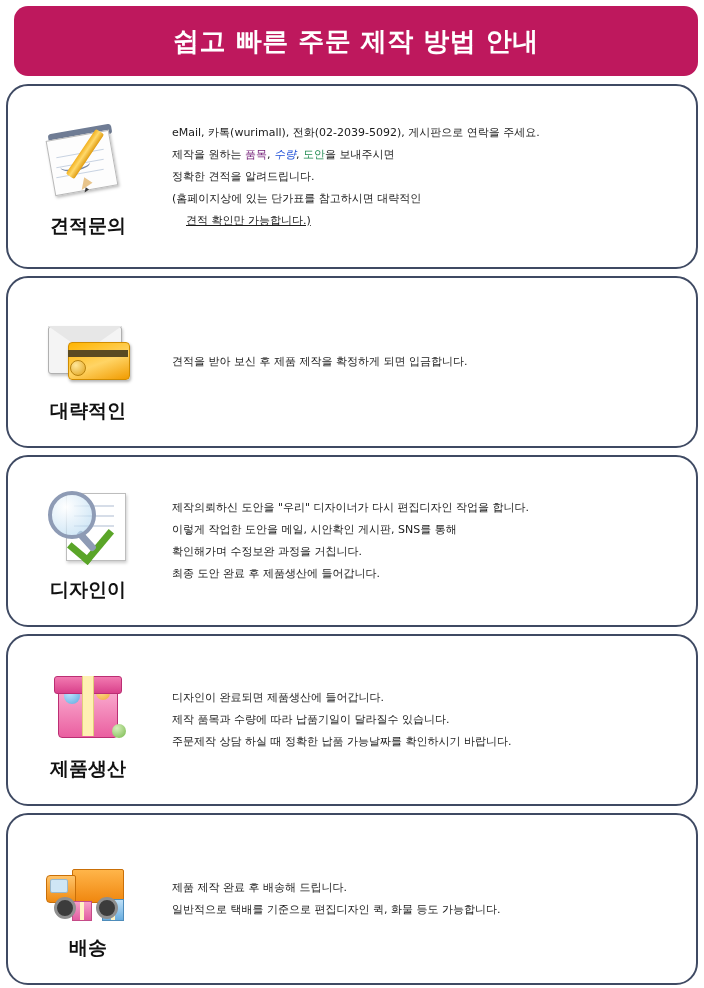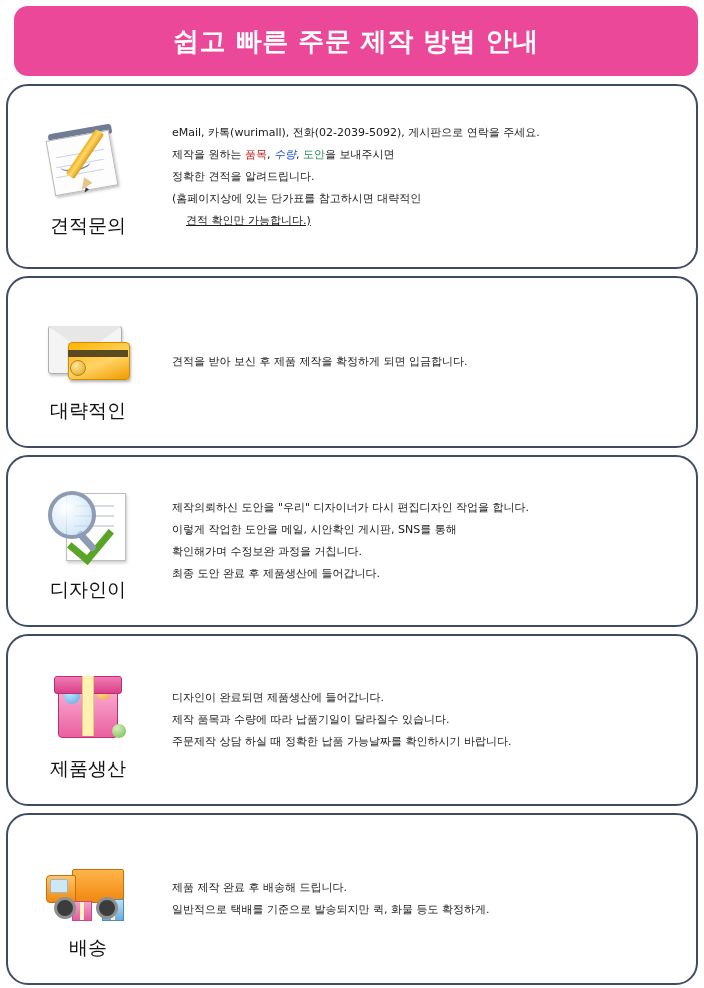--- a/index.html
+++ b/index.html
@@ -16,21 +16,21 @@
   .page {
     position: relative;
     width: 704px;
     height: 988px;
     box-sizing: border-box;
     padding: 6px 6px 0 6px;
   }
   
   .header {
     height: 70px;
-    background: #ec4899;
+    background: #be185d;
     border-radius: 14px;
     display: flex;
     align-items: center;
     justify-content: center;
     margin: 0 0 8px 8px;
   }
   .header-title {
     color: #ffffff;
     font-size: 26px;
     font-weight: bold;
@@ -69,34 +69,34 @@
   }
   .icon-box {
     width: 96px;
     height: 86px;
     position: relative;
   }
   .step-label {
     margin-top: 8px;
     font-size: 19px;
     color: #111111;
-    font-weight: normal;
+    font-weight: bold;
   }
   .step-right {
     flex: 1 1 auto;
     padding: 0 18px 0 4px;
   }
   .line {
     font-size: 11px;
     color: #1a1a1a;
     line-height: 22px;
     white-space: nowrap;
   }
   .line.indent { padding-left: 14px; text-decoration: underline; }
-  .hl-a { color: #b91c1c; }
+  .hl-a { color: #701a75; }
   .hl-b { color: #1d4ed8; font-style: italic; }
   .hl-c { color: #1f8a50; }
 
   
   .shape { position: absolute; }
 
   
   .nm-paper {
     left: 10px; top: 16px; width: 62px; height: 54px;
     background: #fdfdfd; border: 1px solid #b9b9b9;
@@ -352,18 +352,18 @@
           <div class="shape tk-gift2">
               <i></i>
             </div>
           <div class="shape tk-wheel1"></div>
           <div class="shape tk-wheel2"></div>
         </div>
         <div class="step-label">배송</div>
       </div>
       <div class="step-right">
         <div class="line"><span>제품 제작 완료 후 배송해 드립니다.</span></div>
-        <div class="line"><span>일반적으로 택배를 기준으로 발송되지만 퀵, 화물 등도 확정하게.</span></div>
+        <div class="line"><span>일반적으로 택배를 기준으로 편집디자인 퀵, 화물 등도 가능합니다.</span></div>
       </div>
     </div>
 
   </div>
 </div>
 
 </body></html>

